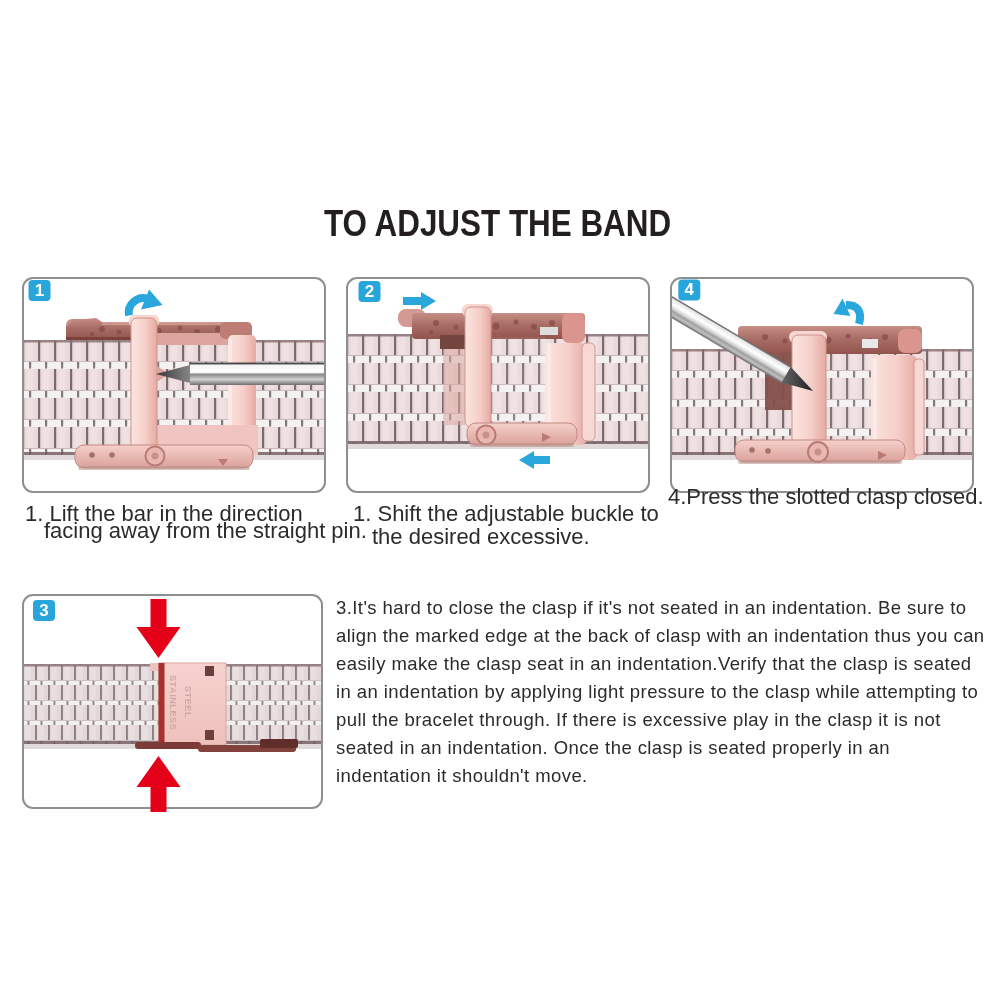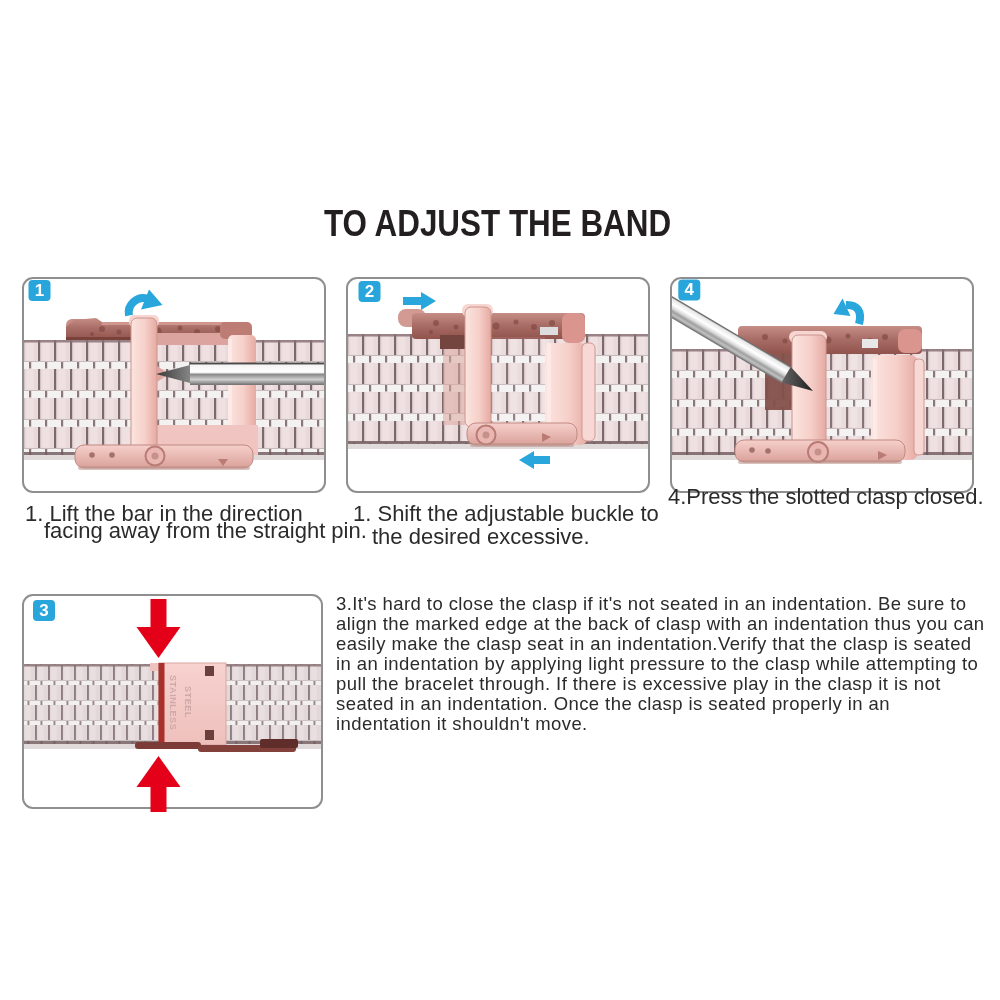--- a/index.html
+++ b/index.html
@@ -310,18 +310,18 @@
 <g>
 <rect x="11" y="6" width="22" height="21" rx="4" fill="#28a5db"></rect>
 <text x="22" y="21.5" font-family="Liberation Sans, sans-serif" font-size="17" font-weight="bold" fill="#ffffff" text-anchor="middle">3</text>
 </g>
 </svg>
 <div class="cap" style="left:25px;top:503px">1. Lift the bar in the direction</div>
 <div class="cap" style="left:44px;top:520px">facing away from the straight pin.</div>
 <div class="cap" style="left:353px;top:503px">1. Shift the adjustable buckle to</div>
 <div class="cap" style="left:372px;top:525.5px">the desired excessive.</div>
 <div class="cap" style="left:668px;top:486px">4.Press the slotted clasp closed.</div>
-<div class="abs" style="left:336px;top:593.5px;font-size:18.5px;line-height:20px;letter-spacing:0.42px;color:#2b2b2b;white-space:pre">3.It's hard to close the clasp if it's not seated in an indentation. Be sure to
+<div class="abs" style="left:336px;top:593.5px;font-size:18.5px;line-height:28px;letter-spacing:0.42px;color:#2b2b2b;white-space:pre">3.It's hard to close the clasp if it's not seated in an indentation. Be sure to
 align the marked edge at the back of clasp with an indentation thus you can
 easily make the clasp seat in an indentation.Verify that the clasp is seated
 in an indentation by applying light pressure to the clasp while attempting to
 pull the bracelet through. If there is excessive play in the clasp it is not
 seated in an indentation. Once the clasp is seated properly in an
 indentation it shouldn't move.</div>
 </body></html>

